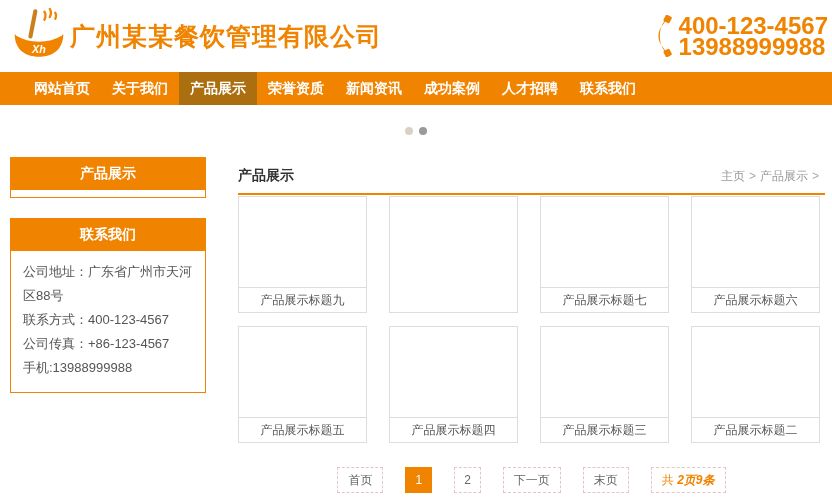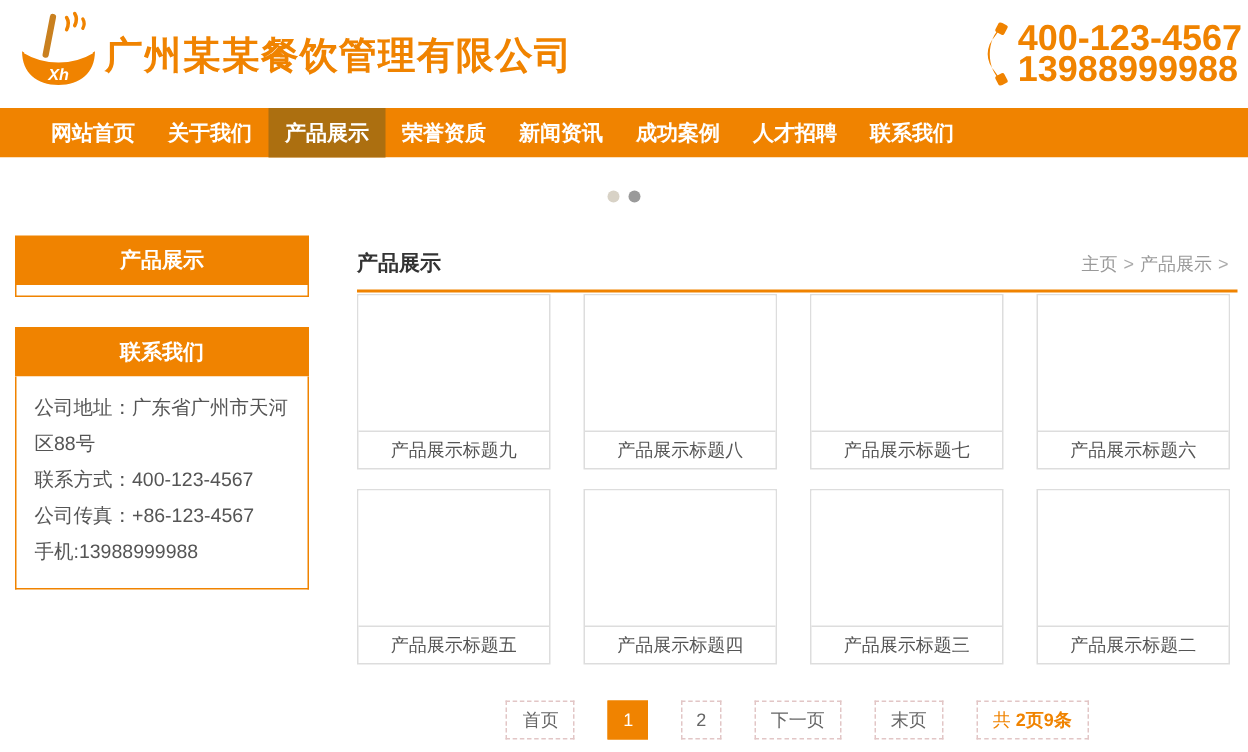--- a/index.html
+++ b/index.html
@@ -58,21 +58,21 @@
     text-align: center; font-size: 12px; color: #555; overflow: hidden; white-space: nowrap; }
 
   
   .pagination { margin-top: 24px; display: flex; justify-content: center; align-items: center; gap: 14px; }
   .page-btn { border: 1px dashed #e2c6c6; color: #666; font-size: 12px; height: 26px;
     line-height: 24px; padding: 0 10px; margin: 0 4px; background: #fff; cursor: pointer; }
   .page-btn.num { padding: 0 9px; }
   .page-btn.active { background: #f08300; border: 1px solid #f08300; color: #fff; cursor: default; }
   .page-total { border: 1px dashed #e2c6c6; color: #f08300; font-size: 12px; height: 26px;
     line-height: 24px; padding: 0 10px; margin: 0 4px; background: #fff; }
-  .page-total b { font-weight: bold; }
+  .page-total b { font-weight: bold; font-style: italic; }
 </style>
 </head>
 <body>
 
 <div class="site-header">
   <div class="logo-wrap">
     <svg class="logo-icon" viewBox="0 0 60 62">
       <path d="M36 4 q2.5 4 0 9" stroke="#f08300" stroke-width="2.6" fill="none" stroke-linecap="round"></path>
       <path d="M42 1 q2.5 4 0 9" stroke="#f08300" stroke-width="2.6" fill="none" stroke-linecap="round"></path>
       <path d="M48 5 q2 3.5 0 7" stroke="#f08300" stroke-width="2.4" fill="none" stroke-linecap="round"></path>
@@ -138,21 +138,20 @@
       </div>
     </div>
 
     <div class="product-grid">
       <div class="product-card">
         <div class="product-thumb"></div>
         <div class="product-title">产品展示标题九</div>
       </div>
       <div class="product-card">
         <div class="product-thumb"></div>
-        <div class="product-title">产品展示标题八</div>
       </div>
       <div class="product-card">
         <div class="product-thumb"></div>
         <div class="product-title">产品展示标题七</div>
       </div>
       <div class="product-card">
         <div class="product-thumb"></div>
         <div class="product-title">产品展示标题六</div>
       </div>
       <div class="product-card">

